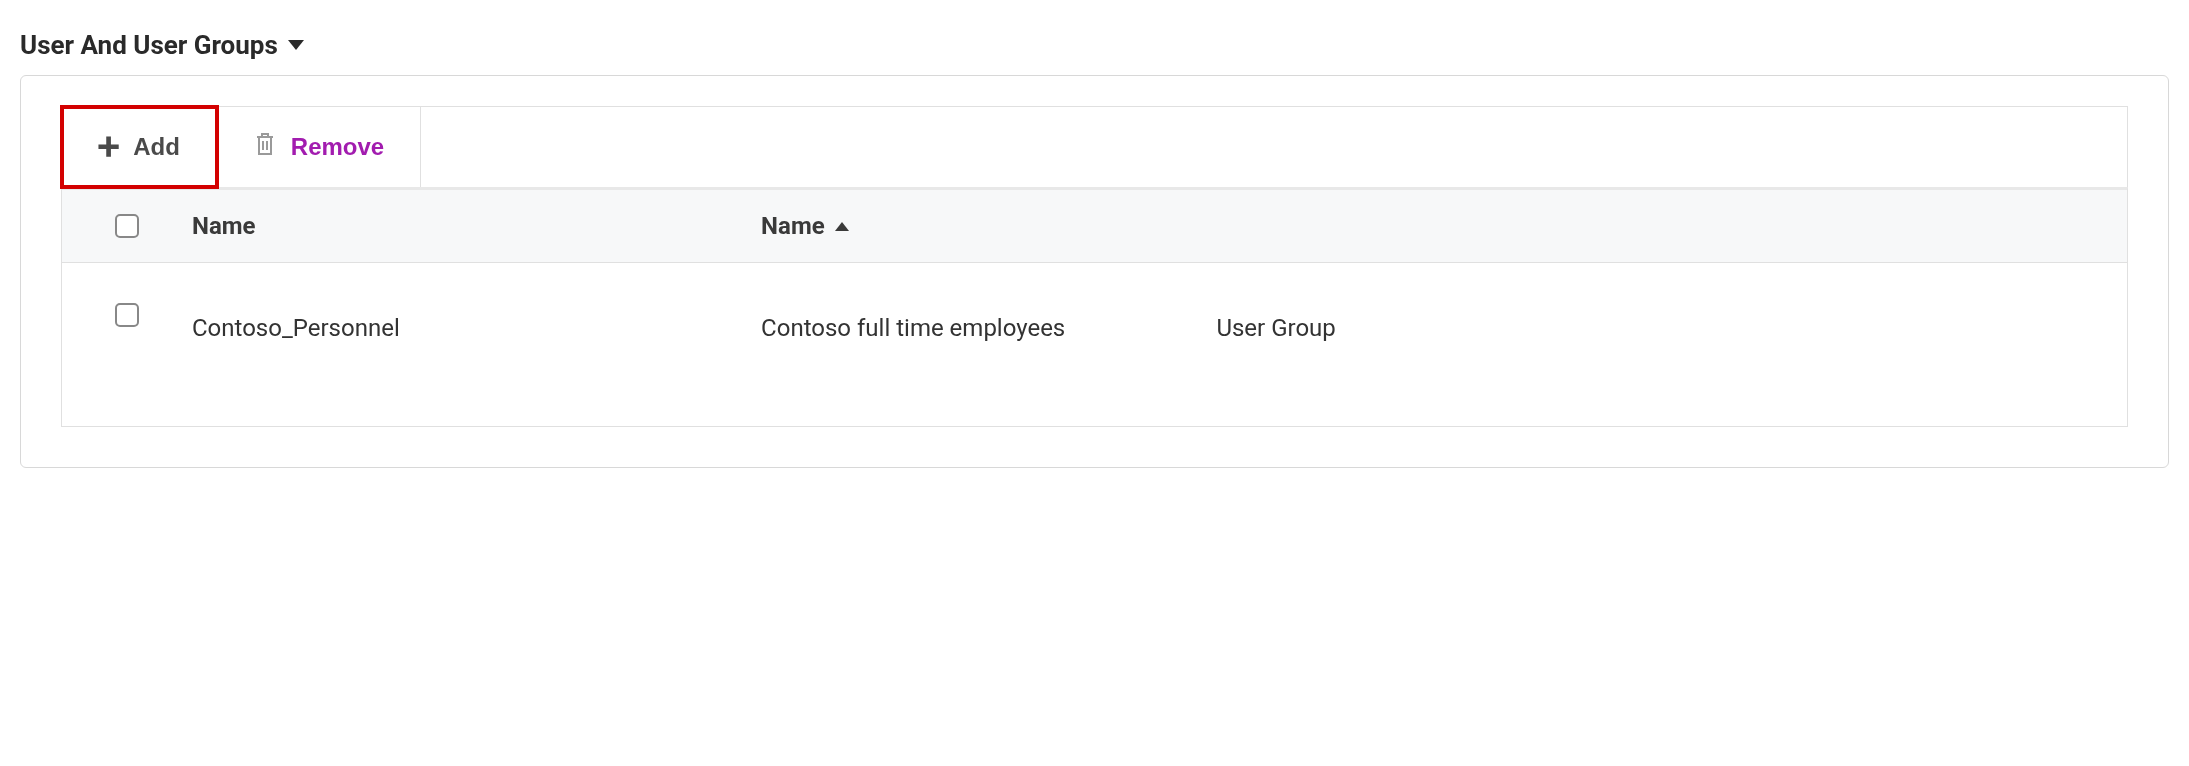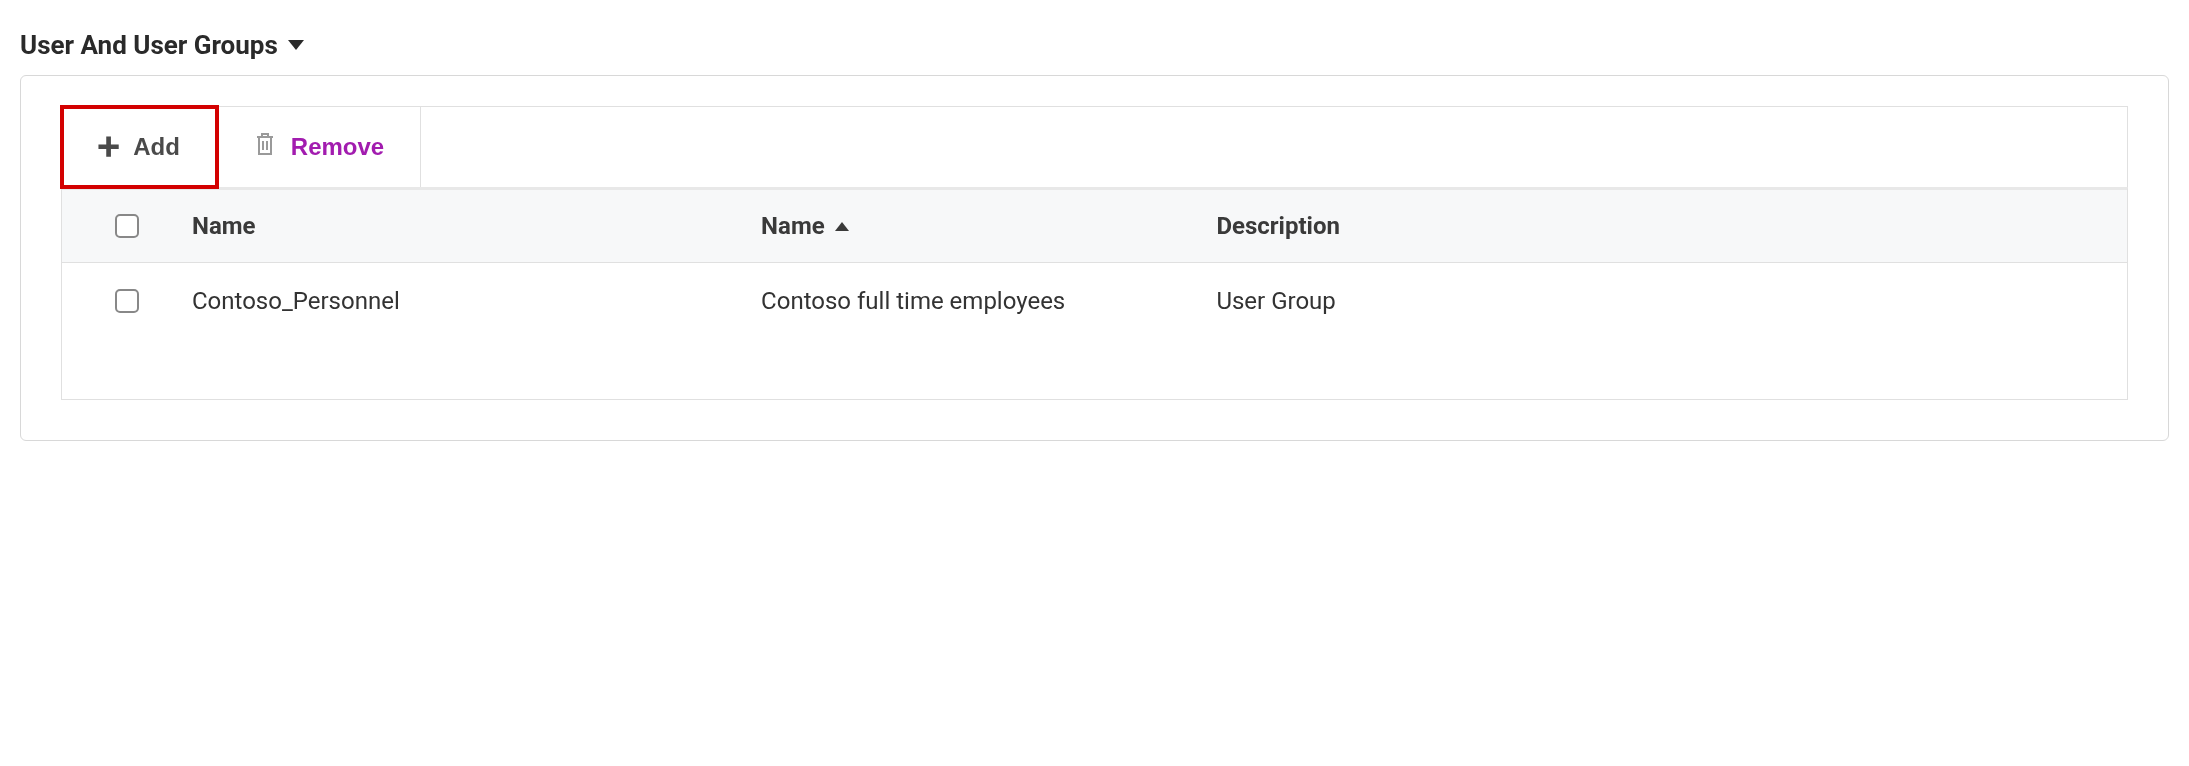--- a/index.html
+++ b/index.html
@@ -106,20 +106,21 @@
       font-weight: 700;
       color: #3a3a3a;
       display: flex;
       align-items: center;
       gap: 10px;
     }
     .col-cell {
       font-size: 24px;
       font-weight: 400;
       color: #333333;
+      margin-top: 27px;
     }
     .checkbox-cell {
       display: flex;
       justify-content: center;
       align-items: center;
     }
     .checkbox {
       width: 24px;
       height: 24px;
       border: 2px solid #888;
@@ -172,23 +173,20 @@
       <div class="checkbox-cell">
         <div class="checkbox"></div>
       </div>
       <div class="col-header">
         <span>Name</span>
       </div>
       <div class="col-header">
         <span>Name</span>
         <span class="sort-arrow"></span>
       </div>
-      <div class="col-header">
-        <span>Description</span>
-      </div>
     </div>
 
     <div class="table-row">
       <div class="checkbox-cell">
         <div class="checkbox"></div>
       </div>
       <div class="col-cell">Contoso_Personnel</div>
       <div class="col-cell">Contoso full time employees</div>
       <div class="col-cell">User Group</div>
     </div>

